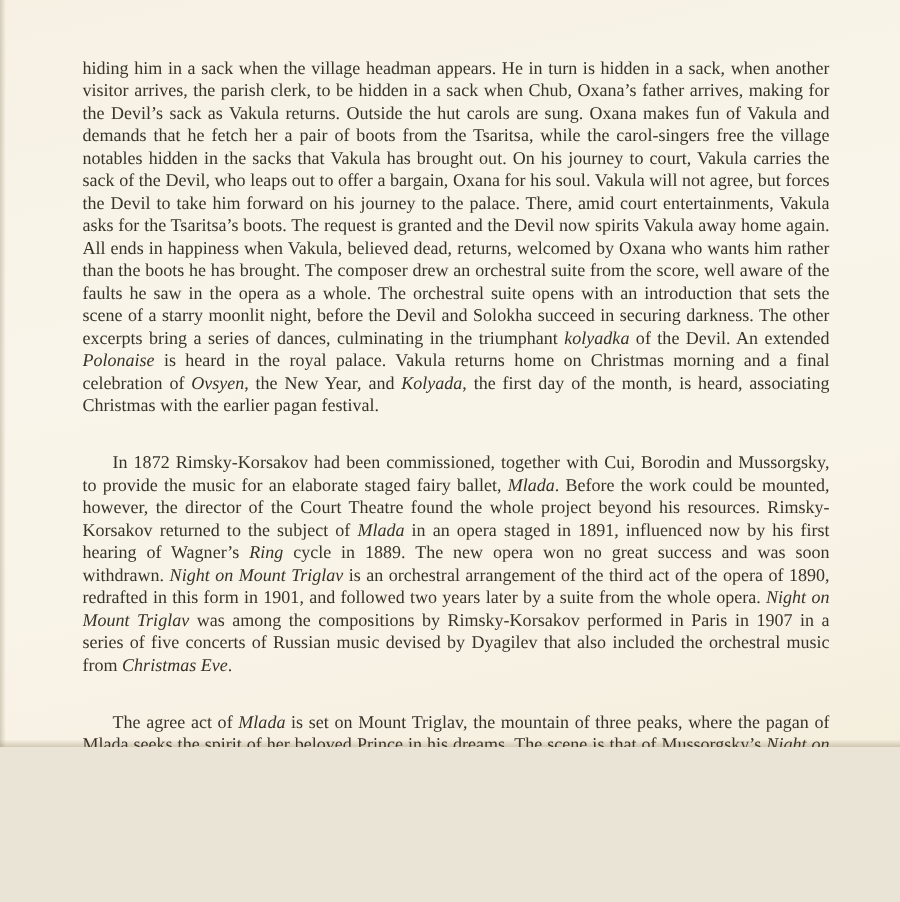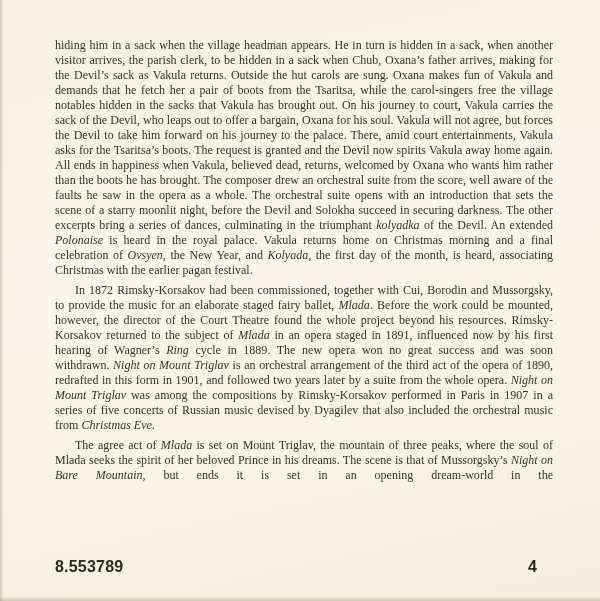--- a/index.html
+++ b/index.html
@@ -1,19 +1,19 @@
 <!DOCTYPE html>
 <html><head>
 <meta charset="utf-8">
 <style>
   html, body { margin: 0; padding: 0; background: #e9e4d6; }
   .page {
     position: relative;
     width: 600px;
-    height: 601px;
+    height: 498px;
     margin: 0;
     overflow: hidden;
     background: linear-gradient(168deg, #f6f1e3 0%, #f9f5ea 40%, #f8f3e6 75%, #f4eedd 100%);
     font-family: "Liberation Serif", serif;
   }
   .edge-left {
     position: absolute; left: 0; top: 0; bottom: 0; width: 4px;
     background: linear-gradient(90deg, rgba(122,106,78,0.28), rgba(122,106,78,0));
     pointer-events: none;
   }
@@ -29,21 +29,21 @@
     width: 498px;
     max-height: 516px;
     overflow: hidden;
     color: #38332a;
     font-size: 12px;
     line-height: 15px;
     text-align: justify;
     letter-spacing: 0.01px;
   }
   .text-block p { margin: 0; }
-  .text-block p + p { margin-top: 5px; text-indent: 20px; }
+  .text-block p + p { margin-top: 23px; text-indent: 20px; }
   
   .text-block p:last-child { text-align-last: justify; }
   .text-block em { font-style: italic; }
   .footer {
     position: absolute;
     left: 55px;
     right: 63px;
     top: 558px;
     display: flex;
     justify-content: space-between;
@@ -59,20 +59,20 @@
 </head>
 <body>
 
 <div class="page">
   <div class="edge-left"></div>
   <div class="edge-bottom"></div>
 
   <main class="text-block">
       <p><span>hiding him in a sack when the village headman appears. He in turn is hidden in a sack, when another visitor arrives, the parish clerk, to be hidden in a sack when Chub, Oxana’s father arrives, making for the Devil’s sack as Vakula returns. Outside the hut carols are sung. Oxana makes fun of Vakula and demands that he fetch her a pair of boots from the Tsaritsa, while the carol-singers free the village notables hidden in the sacks that Vakula has brought out. On his journey to court, Vakula carries the sack of the Devil, who leaps out to offer a bargain, Oxana for his soul. Vakula will not agree, but forces the Devil to take him forward on his journey to the palace. There, amid court entertainments, Vakula asks for the Tsaritsa’s boots. The request is granted and the Devil now spirits Vakula away home again. All ends in happiness when Vakula, believed dead, returns, welcomed by Oxana who wants him rather than the boots he has brought. The composer drew an orchestral suite from the score, well aware of the faults he saw in the opera as a whole. The orchestral suite opens with an introduction that sets the scene of a starry moonlit night, before the Devil and Solokha succeed in securing darkness. The other excerpts bring a series of dances, culminating in the triumphant </span><em>kolyadka</em><span> of the Devil. An extended </span><em>Polonaise</em><span> is heard in the royal palace. Vakula returns home on Christmas morning and a final celebration of </span><em>Ovsyen</em><span>, the New Year, and </span><em>Kolyada</em><span>, the first day of the month, is heard, associating Christmas with the earlier pagan festival.</span></p>
       <p><span>In 1872 Rimsky-Korsakov had been commissioned, together with Cui, Borodin and Mussorgsky, to provide the music for an elaborate staged fairy ballet, </span><em>Mlada</em><span>. Before the work could be mounted, however, the director of the Court Theatre found the whole project beyond his resources. Rimsky-Korsakov returned to the subject of </span><em>Mlada</em><span> in an opera staged in 1891, influenced now by his first hearing of Wagner’s </span><em>Ring</em><span> cycle in 1889. The new opera won no great success and was soon withdrawn. </span><em>Night on Mount Triglav</em><span> is an orchestral arrangement of the third act of the opera of 1890, redrafted in this form in 1901, and followed two years later by a suite from the whole opera. </span><em>Night on Mount Triglav</em><span> was among the compositions by Rimsky-Korsakov performed in Paris in 1907 in a series of five concerts of Russian music devised by Dyagilev that also included the orchestral music from </span><em>Christmas Eve</em><span>.</span></p>
-      <p><span>The agree act of </span><em>Mlada</em><span> is set on Mount Triglav, the mountain of three peaks, where the soul of Mlada seeks the spirit of her beloved Prince in his dreams. The scene is that of Mussorgsky’s </span><em>Night on Bare Mountain</em><span>, but ends it is set in an opening dream-world in the</span></p>
+      <p><span>The agree act of </span><em>Mlada</em><span> is set on Mount Triglav, the mountain of three peaks, where the pagan of Mlada seeks the spirit of her beloved Prince in his dreams. The scene is that of Mussorgsky’s </span><em>Night on Bare Mountain</em><span>, but ends it is set in an opening dream-world in the</span></p>
     </main>
 
   <footer class="footer">
     <span>8.553789</span>
     <span>4</span>
   </footer>
 </div>
 
 </body></html>

